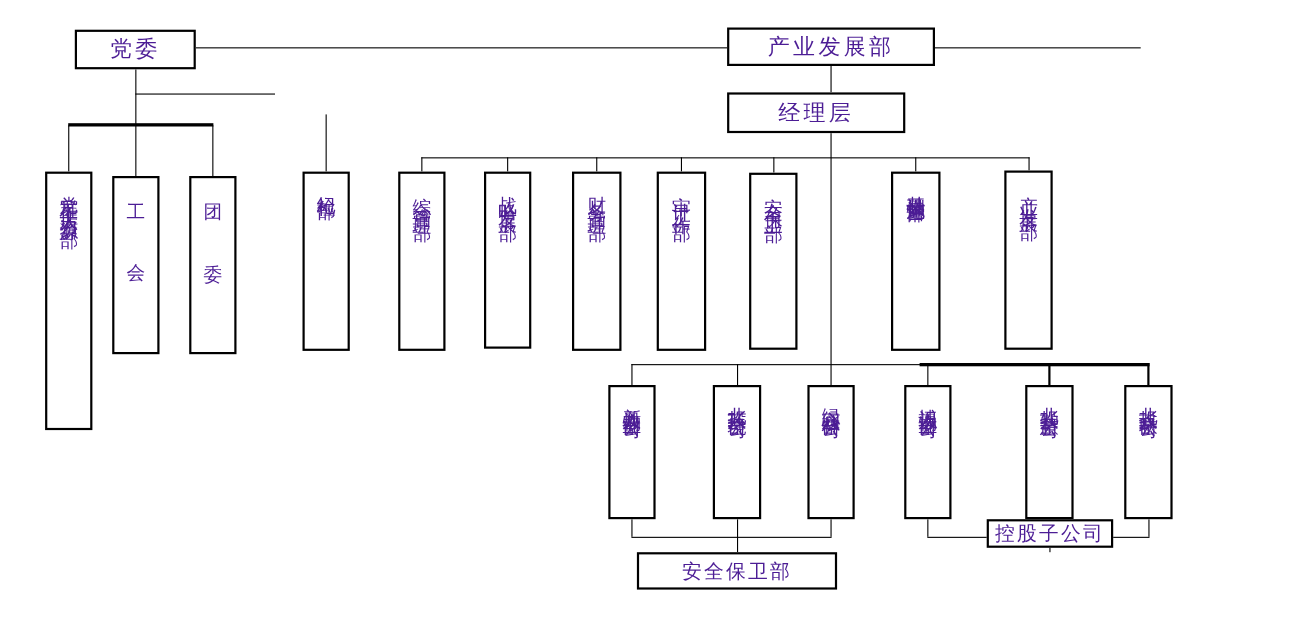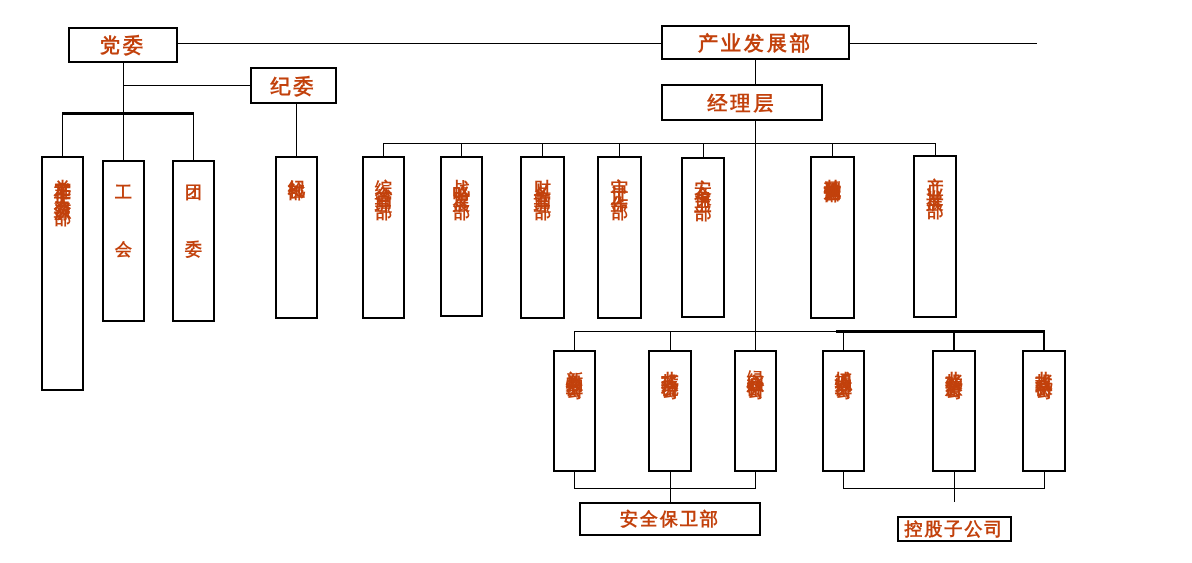--- a/index.html
+++ b/index.html
@@ -6,23 +6,22 @@
     margin: 0;
     padding: 0;
     background: #ffffff;
   }
   #stage {
     position: relative;
     width: 1192px;
     height: 563px;
     background: #ffffff;
     font-family: "Liberation Serif", "DejaVu Serif", serif;
-    color: #c2410c;
+    color: #4c1d95;
     overflow: hidden;
-    font-weight: bold;
   }
   
   .box {
     position: absolute;
     box-sizing: border-box;
     border: 2px solid #000000;
     background: #ffffff;
     display: flex;
     align-items: center;
     justify-content: center;
@@ -99,21 +98,20 @@
   <div class="ln" style="left:574px;top:488px;width:182px;height:1px"></div>
   <div class="ln" style="left:670px;top:472px;width:1px;height:30px"></div>
 
   <div class="ln" style="left:843px;top:472px;width:1px;height:16px"></div>
   <div class="ln" style="left:1044px;top:472px;width:1px;height:16px"></div>
   <div class="ln" style="left:843px;top:488px;width:202px;height:1px"></div>
   <div class="ln" style="left:954px;top:472px;width:1px;height:30px"></div>
 
   <div class="box h" style="left:68px;top:27px;width:110px;height:36px">党委</div>
   <div class="box h" style="left:661px;top:25px;width:189px;height:35px">产业发展部</div>
-  <div class="box h" style="left:250px;top:67px;width:87px;height:37px">纪委</div>
   <div class="box h" style="left:661px;top:84px;width:162px;height:37px">经理层</div>
 
   <div class="box v ls-party" style="left:41px;top:156px;width:43px;height:235px">党群工作（人力资源）部</div>
   <div class="box v ls-wide" style="left:102px;top:160px;width:43px;height:162px">工会</div>
   <div class="box v ls-wide" style="left:172px;top:160px;width:43px;height:162px">团委</div>
   <div class="box v ls-tight" style="left:275px;top:156px;width:43px;height:163px">纪检部</div>
 
   <div class="box v ls-dept" style="left:362px;top:156px;width:43px;height:163px">综合管理部</div>
   <div class="box v ls-dept" style="left:440px;top:156px;width:43px;height:161px">战略发展部</div>
   <div class="box v ls-dept" style="left:520px;top:156px;width:45px;height:163px">财务管理部</div>
@@ -124,15 +122,15 @@
 
   <div class="box v ls-co" style="left:553px;top:350px;width:43px;height:122px">新奥物业公司</div>
   <div class="box v ls-co" style="left:648px;top:350px;width:44px;height:122px">北投环境公司</div>
   <div class="box v ls-co" style="left:734px;top:350px;width:43px;height:122px">绿心园林公司</div>
 
   <div class="box v ls-co" style="left:822px;top:350px;width:43px;height:122px">博识物业公司</div>
   <div class="box v ls-co" style="left:932px;top:350px;width:44px;height:122px">北投智慧公司</div>
   <div class="box v ls-co" style="left:1022px;top:350px;width:44px;height:122px">北投卓联公司</div>
 
   <div class="box h small" style="left:579px;top:502px;width:182px;height:34px">安全保卫部</div>
-  <div class="box h small" style="left:897px;top:516px;width:115px;height:26px">控股子公司</div>
+  <div class="box h small" style="left:897px;top:472px;width:115px;height:26px">控股子公司</div>
 
 </div>
 
 </body></html>

